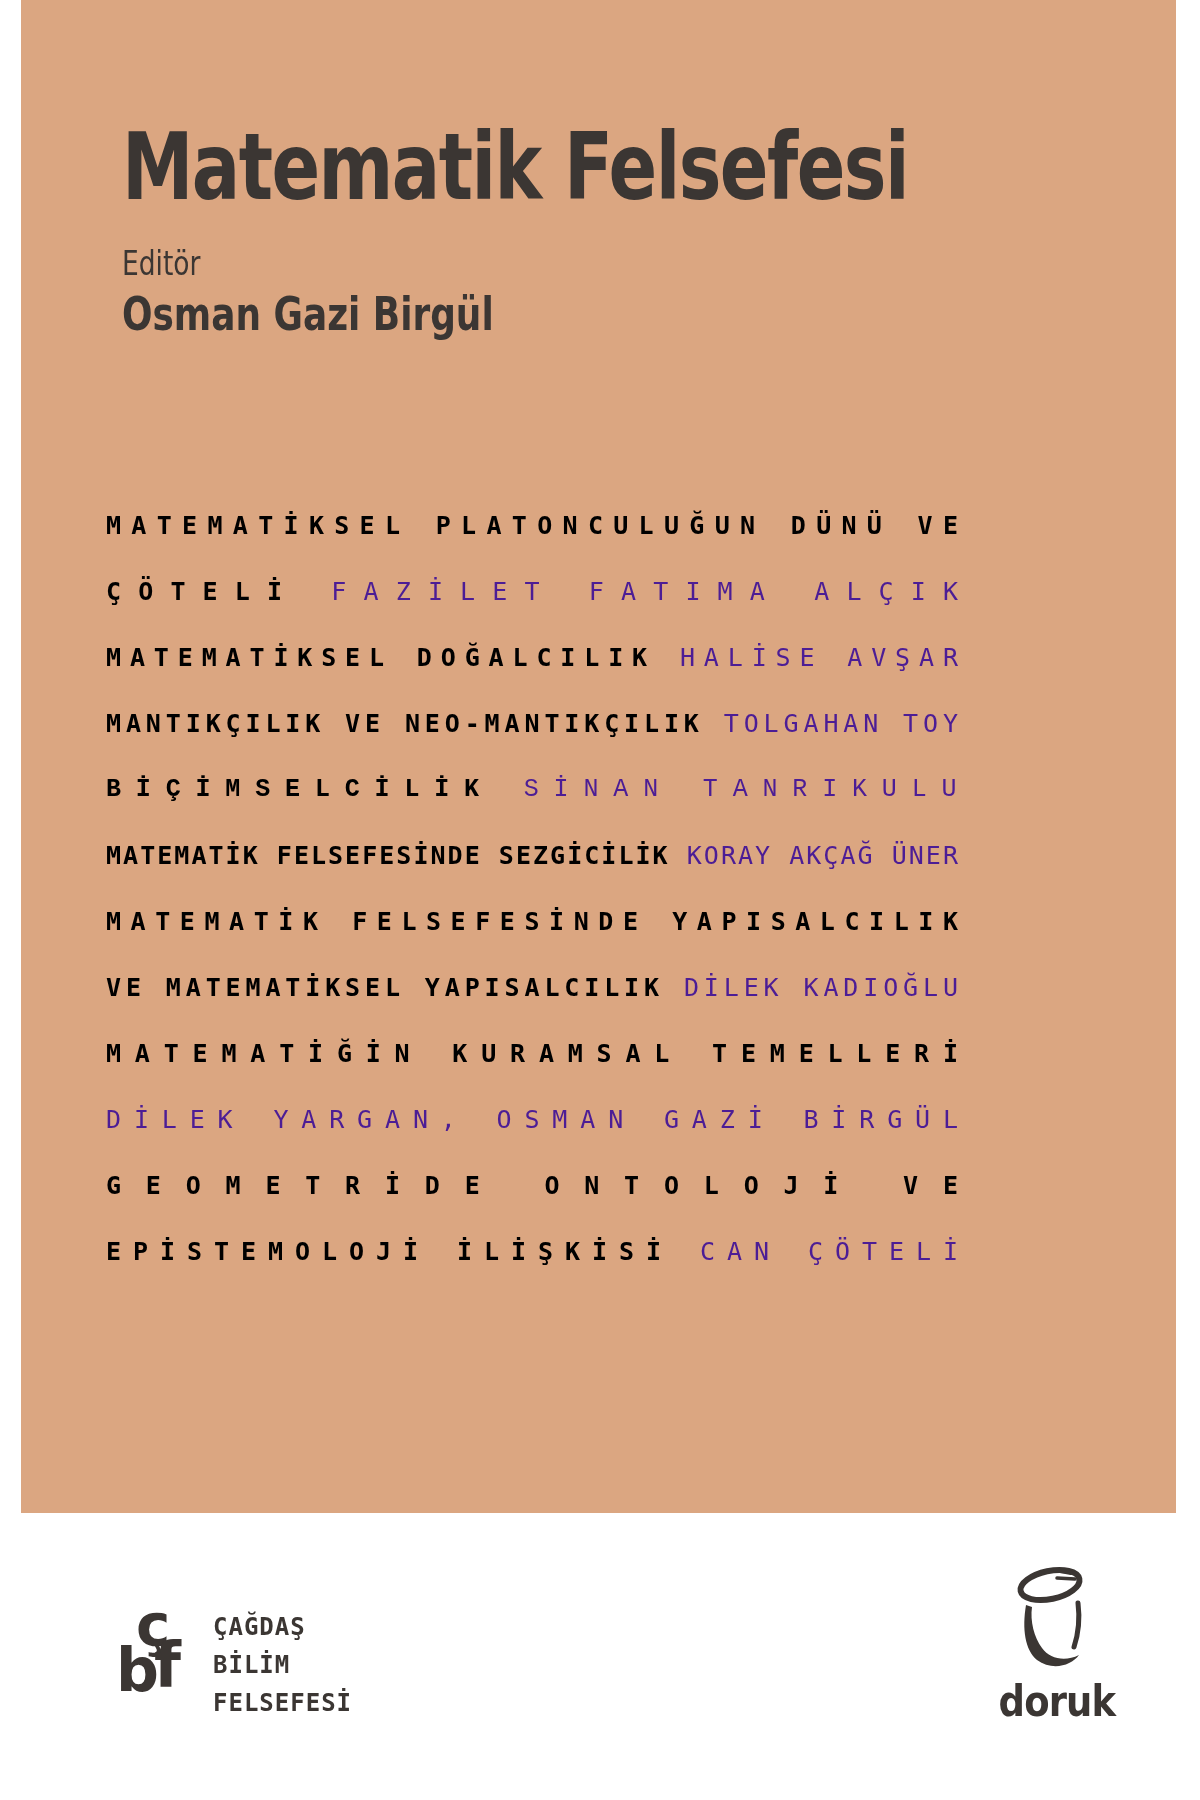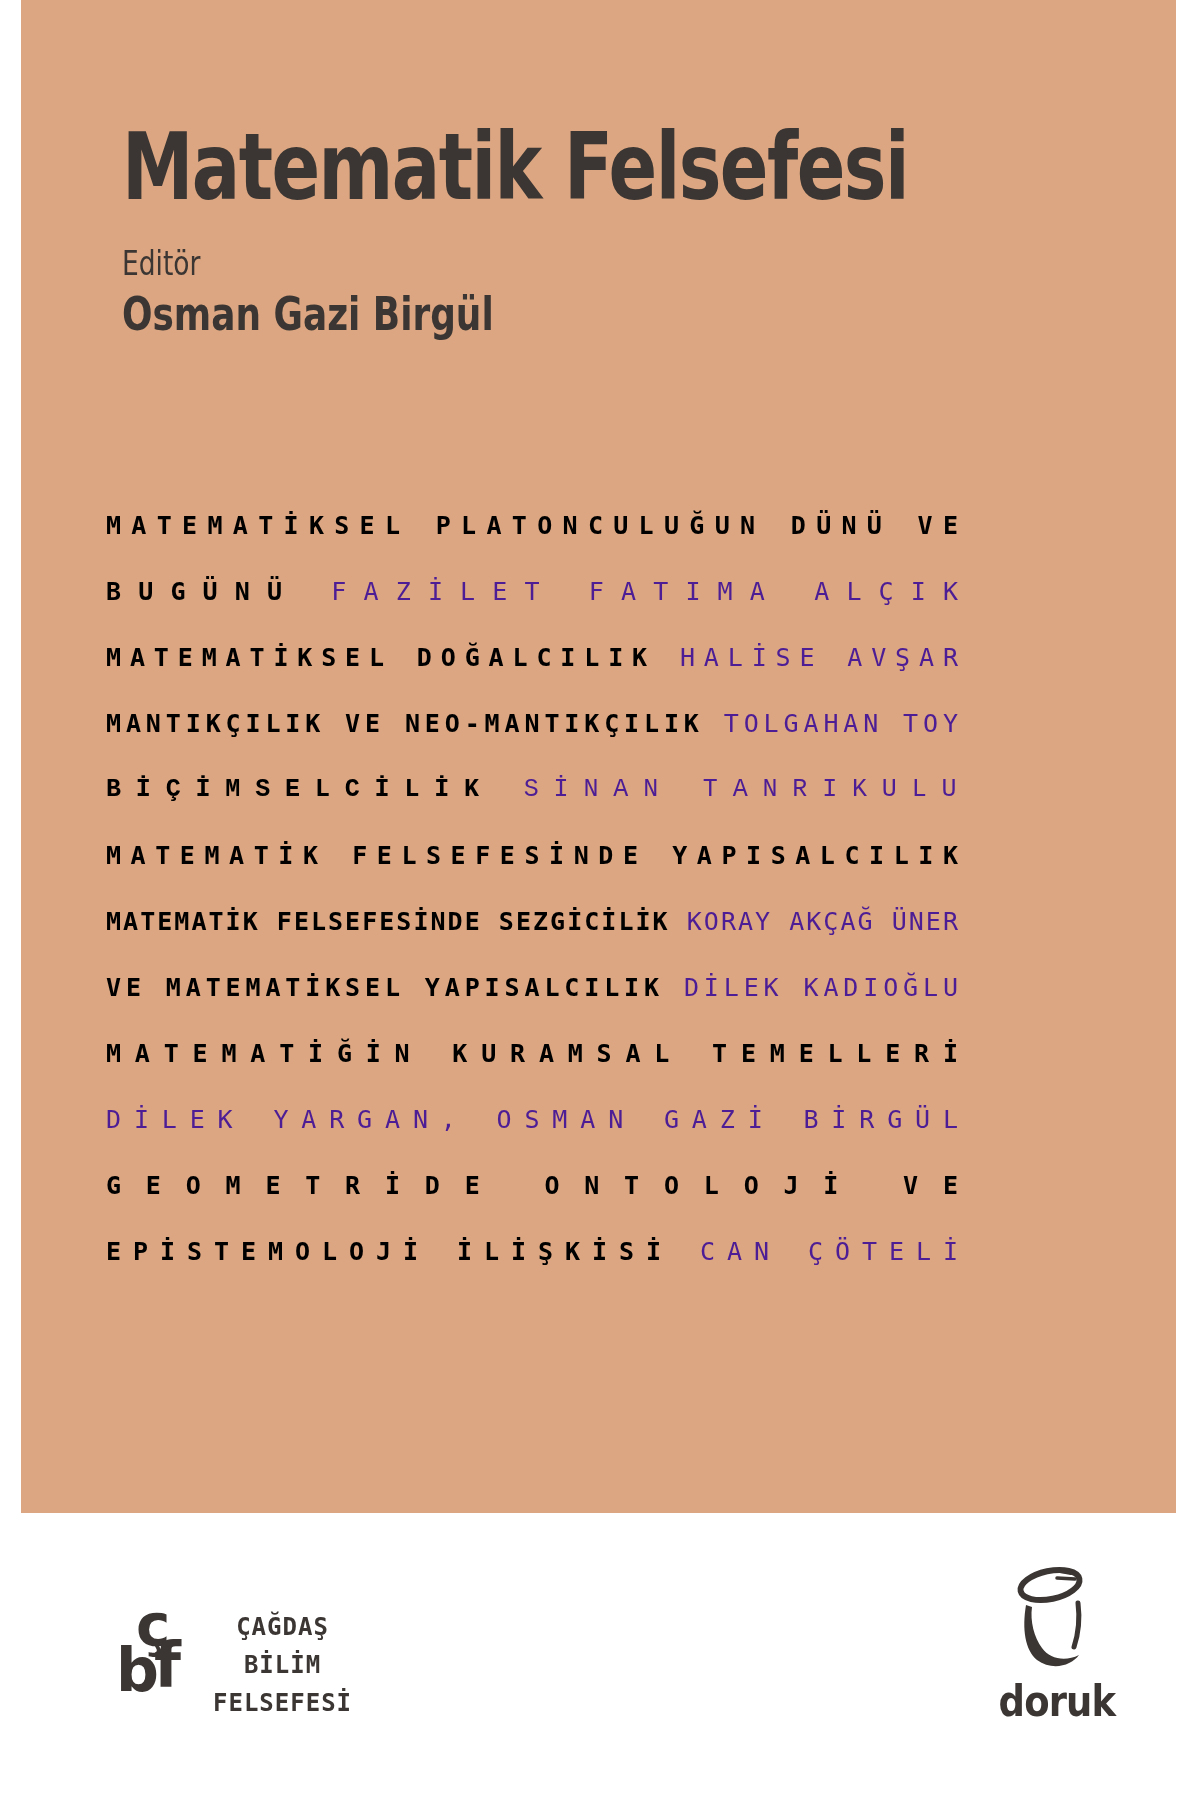--- a/index.html
+++ b/index.html
@@ -29,46 +29,46 @@
 
   
   .cbf{position:absolute;left:97px;top:1596px;width:90px;height:130px;color:#3B3633;
       font-family:"DejaVu Sans",sans-serif;font-weight:bold;}
   .cbf span{position:absolute;line-height:1;}
   .cbf .g-c{left:18px;top:0px;font-size:58px;}
   .cbf .g-b{left:-2px;top:44px;font-size:60px;}
   .cbf .g-f{left:36px;top:38px;font-size:62px;}
   .series-name{position:absolute;left:192px;top:1608px;color:#3B3633;
       font-family:"DejaVu Sans Mono",monospace;font-weight:bold;font-size:24px;
-      line-height:38px;letter-spacing:1px;white-space:nowrap;text-align:center;}
+      line-height:38px;letter-spacing:1px;white-space:nowrap;}
 
   
   .doruk-cup{position:absolute;left:994px;top:1563px;width:70px;height:110px;}
   .publisher-name{position:absolute;left:971px;top:1681px;width:110px;text-align:center;
       font-family:"DejaVu Sans",sans-serif;font-weight:bold;font-size:42px;line-height:1;
       letter-spacing:-1px;color:#3B3633;transform:scaleX(0.88);transform-origin:center top;}
 </style>
 </head>
 <body>
 
 <div class="page">
   <div class="cover">
 
     <h1 class="book-title">Matematik Felsefesi</h1>
     <div class="editor-label">Editör</div>
     <div class="editor-name">Osman Gazi Birgül</div>
 
     <div class="chapters" id="chapters">
         <div class="line" style="letter-spacing: 10.3106px;"><span class="title">MATEMATİKSEL PLATONCULUĞUN DÜNÜ VE</span></div>
-        <div class="line" style="letter-spacing: 17.1382px;"><span class="title">BUGÜNÜ</span> <span class="author">FAZİLET FATIMA ALÇIK</span></div>
+        <div class="line" style="letter-spacing: 17.1382px;"><span class="title">ÇÖTELİ</span> <span class="author">FAZİLET FATIMA ALÇIK</span></div>
         <div class="line" style="letter-spacing: 8.86071px;"><span class="title">MATEMATİKSEL DOĞALCILIK</span> <span class="author">HALİSE AVŞAR</span></div>
         <div class="line" style="letter-spacing: 4.87537px;"><span class="title">MANTIKÇILIK VE NEO-MANTIKÇILIK</span> <span class="author">TOLGAHAN TOY</span></div>
         <div class="line" style="letter-spacing: 14.8387px; font-family: Liberation Mono, monospace;"><span class="title">BİÇİMSELCİLİK</span> <span class="author">SİNAN TANRIKULU</span></div>
+        <div class="line" style="letter-spacing: 2.0287px;"><span class="title">MATEMATİK FELSEFESİNDE SEZGİCİLİK</span> <span class="author">KORAY AKÇAĞ ÜNER</span></div>
         <div class="line" style="letter-spacing: 9.5648px;"><span class="title">MATEMATİK FELSEFESİNDE YAPISALCILIK</span></div>
-        <div class="line" style="letter-spacing: 2.0287px;"><span class="title">MATEMATİK FELSEFESİNDE SEZGİCİLİK</span> <span class="author">KORAY AKÇAĞ ÜNER</span></div>
         <div class="line" style="letter-spacing: 4.87574px;"><span class="title">VE MATEMATİKSEL YAPISALCILIK</span> <span class="author">DİLEK KADIOĞLU</span></div>
         <div class="line" style="letter-spacing: 13.8087px;"><span class="title">MATEMATİĞİN KURAMSAL TEMELLERİ</span></div>
         <div class="line" style="letter-spacing: 12.8469px; text-align: center;"><span class="author">DİLEK YARGAN, OSMAN GAZİ BİRGÜL</span></div>
         <div class="line" style="letter-spacing: 24.8028px;"><span class="title">GEOMETRİDE ONTOLOJİ VE</span></div>
         <div class="line" style="letter-spacing: 11.9466px;"><span class="title">EPİSTEMOLOJİ İLİŞKİSİ</span> <span class="author">CAN ÇÖTELİ</span></div>
       </div>
 
     <div class="cbf">
       <span class="g-c">ç</span>
       <span class="g-b">b</span>

